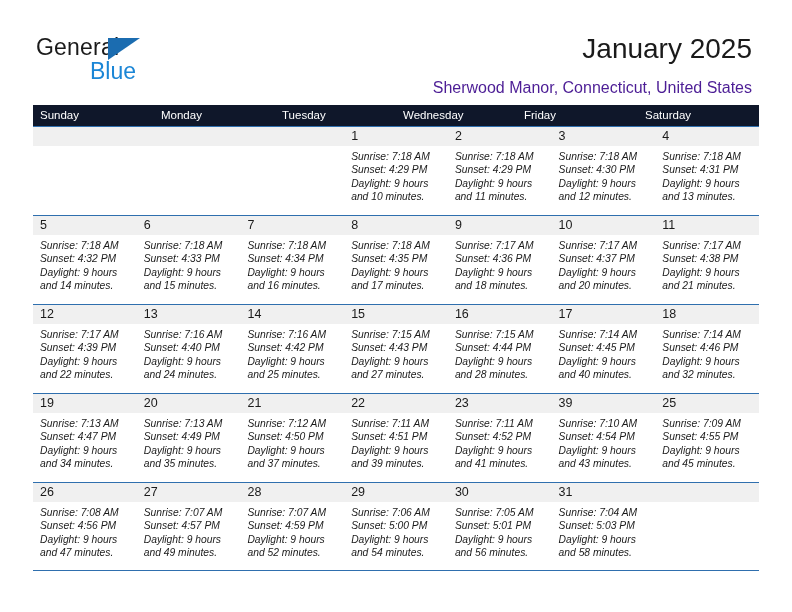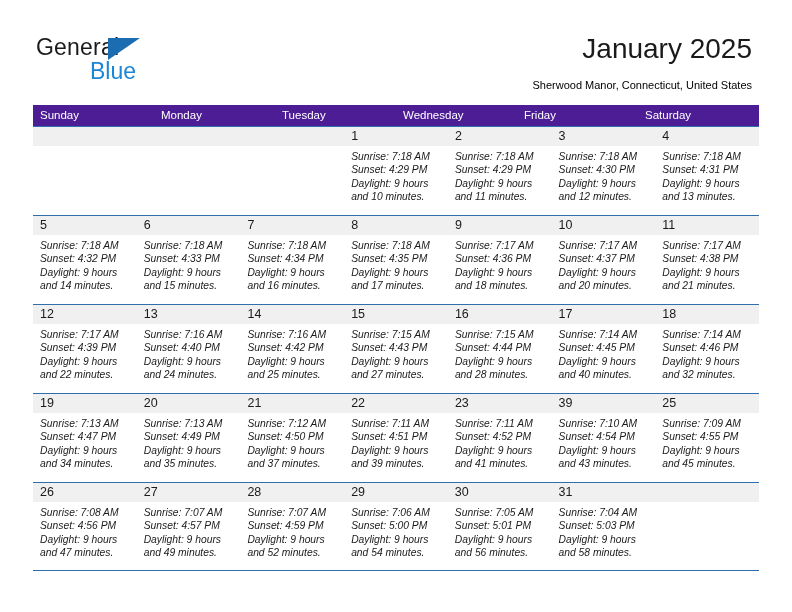--- a/index.html
+++ b/index.html
@@ -69,36 +69,36 @@
     font-size: 28px;
     color: #1a1a1a;
     text-align: right;
     white-space: nowrap;
     margin-left: 38px;
   }
   .subtitle {
     position: absolute;
     right: 36px;
     top: 79px;
-    font-size: 11px;
-    color: #000000;
+    font-size: 16px;
+    color: #4c1d95;
     white-space: nowrap;
   }
 
   
   .calendar {
     position: absolute;
     left: 33px;
     top: 105px;
     width: 726px;
   }
   .weekdays {
     display: flex;
     width: 100%;
-    background: #4c1d95;
+    background: #0f172a;
     height: 21px;
   }
   .weekday {
     flex: 1 1 0;
     color: #ffffff;
     font-size: 11.5px;
     line-height: 21px;
     padding-left: 7px;
     box-sizing: border-box;
     white-space: nowrap;
@@ -106,21 +106,20 @@
 
   .week {
     display: flex;
     width: 100%;
     border-top: 1.6px solid #2f6fae;
     height: 89px;
     box-sizing: border-box;
   }
   .week:last-child {
     border-bottom: 1.6px solid #2f6fae;
-    justify-content: flex-end;
   }
   .day {
     flex: 1 1 0;
     position: relative;
     box-sizing: border-box;
     background: #ffffff;
     overflow: hidden;
   }
   .day-band {
     height: 19px;

